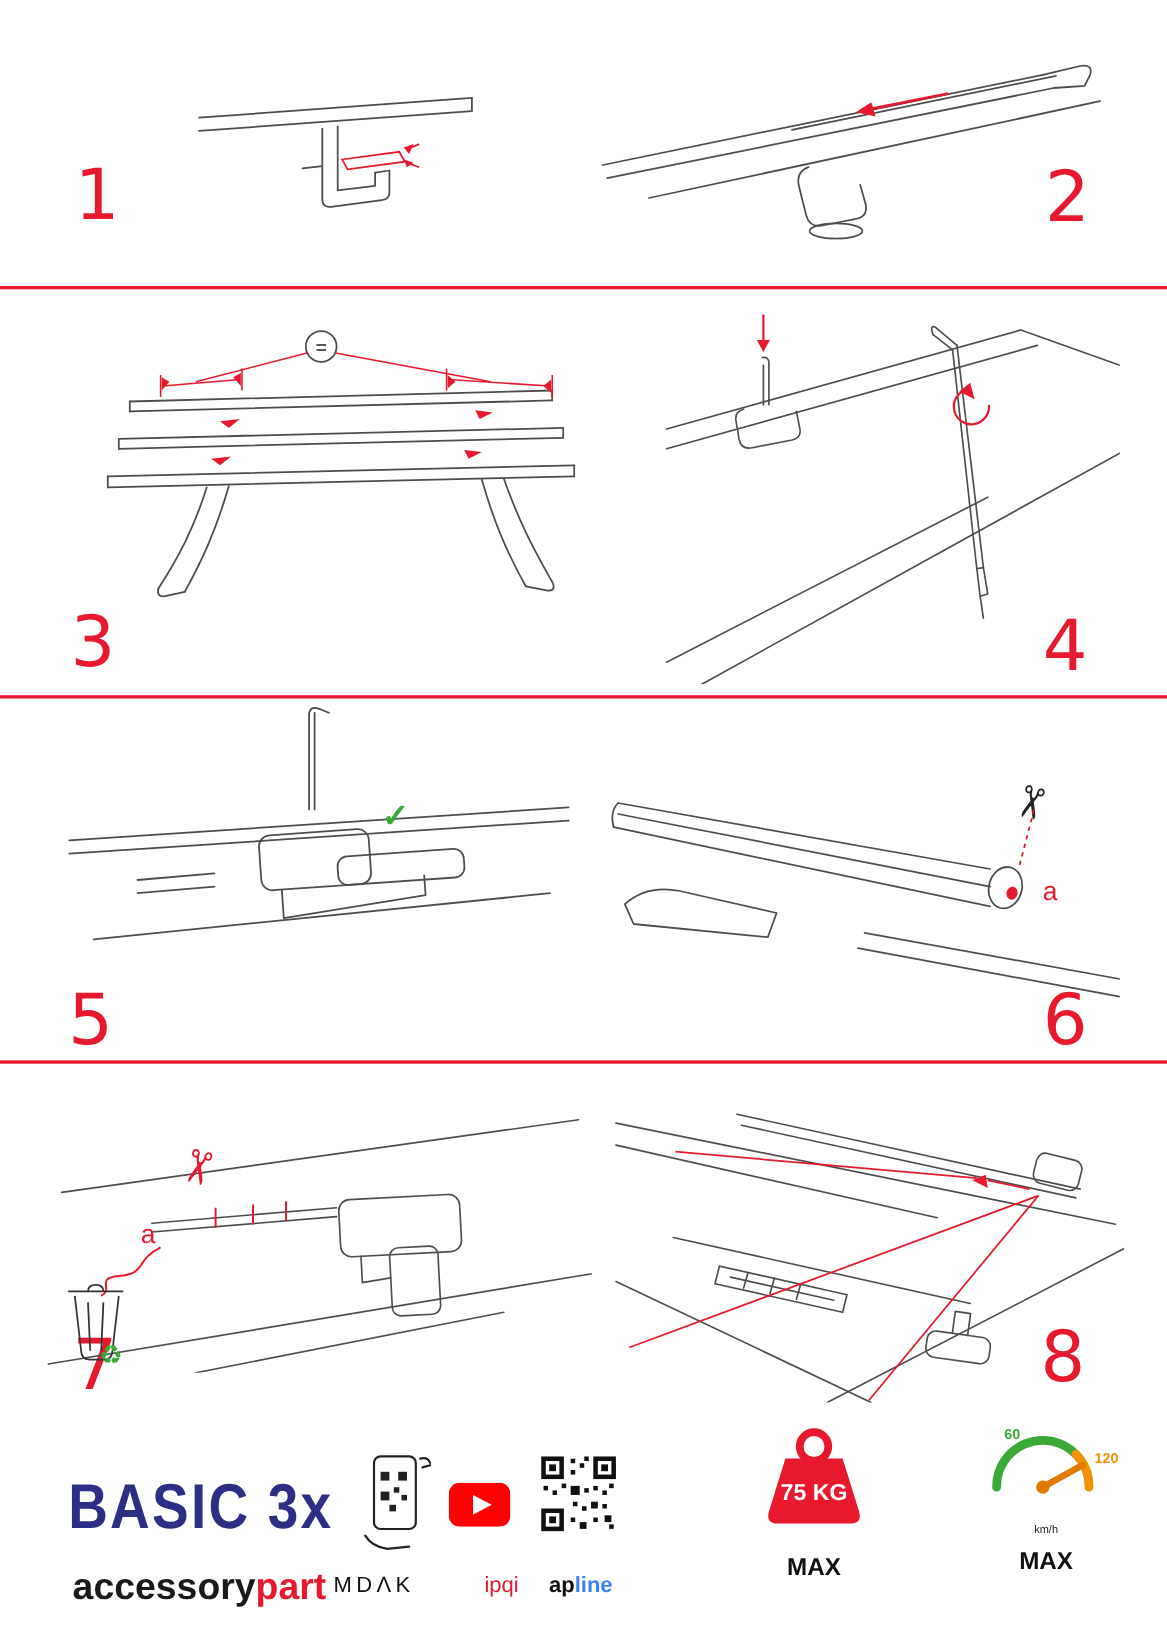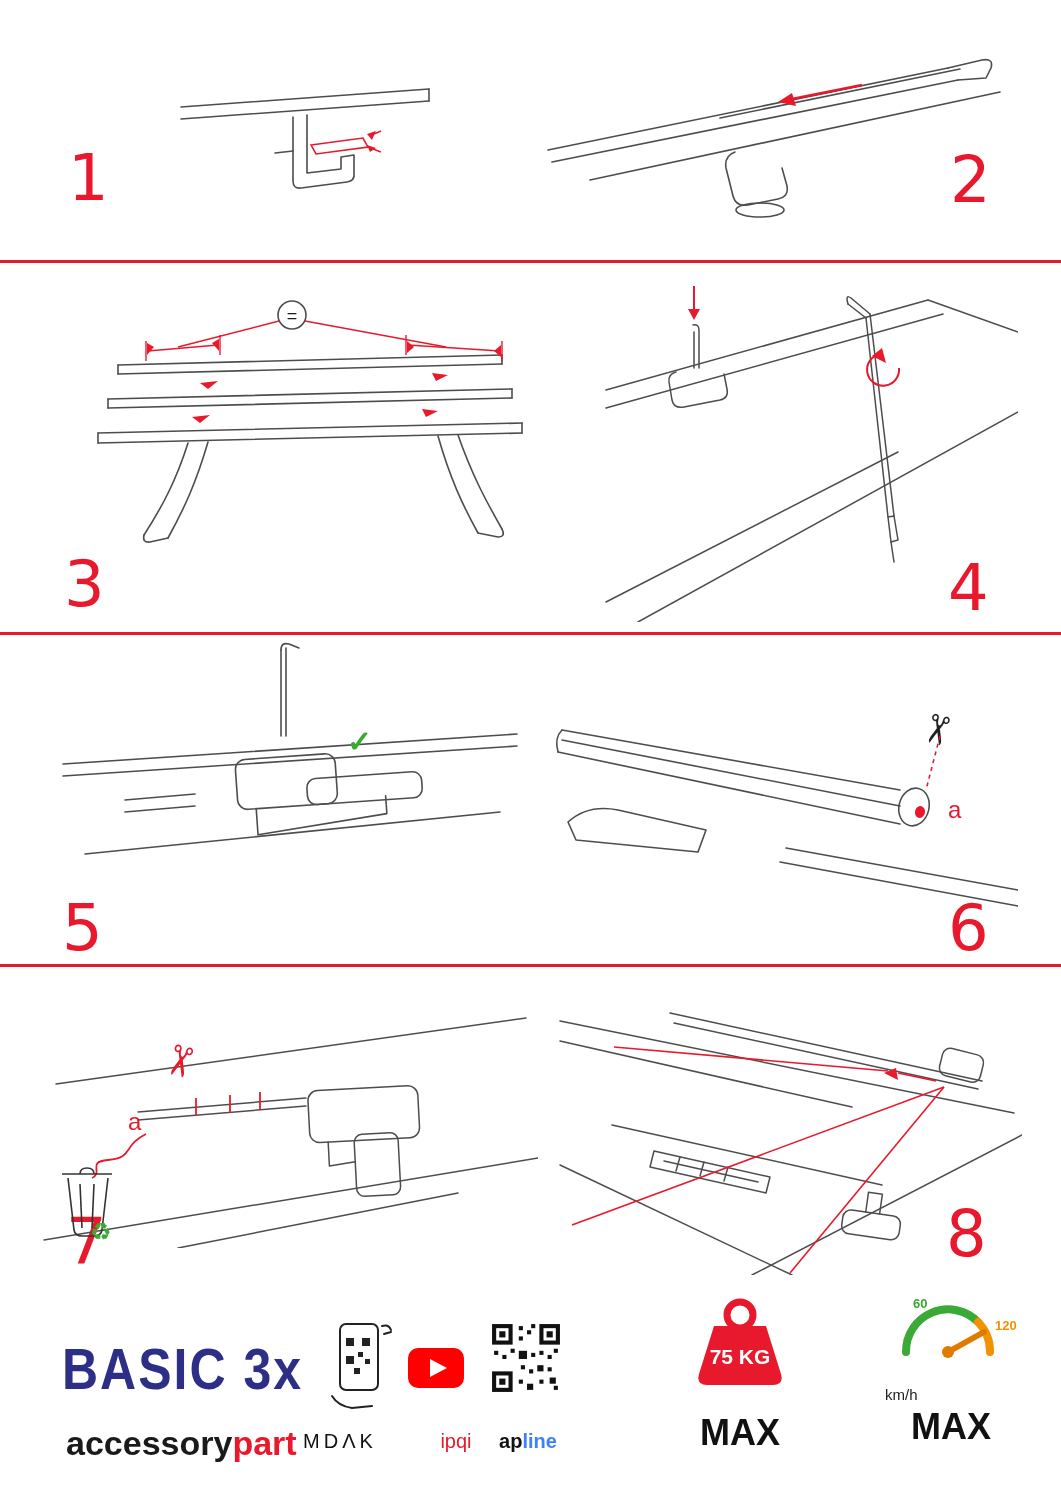--- a/index.html
+++ b/index.html
@@ -10,22 +10,22 @@
   .stepnum { position:absolute; font-family:"DejaVu Sans", sans-serif; font-size:64px; color:#e8192c; line-height:1; font-weight:400; }
   .illus { position:absolute; }
   .brand-title { position:absolute; left:62px; top:1336px; font-size:50px; font-weight:700; color:#2d2f87; letter-spacing:2px; transform:scaleY(1.15); transform-origin:left top; font-family:"Liberation Sans", sans-serif; }
   .brand-sub { position:absolute; left:66px; top:1424px; font-size:34px; font-weight:700; color:#1a1a1a; }
   .brand-sub .red { color:#e8192c; }
   .partner { position:absolute; font-size:20px; color:#111; text-align:center; }
   .mdak { left:290px; top:1430px; width:100px; letter-spacing:4px; font-weight:400; }
   .ipqi { left:422px; top:1430px; width:68px; color:#e8192c; font-weight:500; }
   .apline { left:482px; top:1430px; width:92px; font-weight:700; }
   .apline .red { color:#3b82f6; }
-  .maxlabel { position:absolute; font-size:36px; font-weight:700; color:#111; text-align:center; }
-  .kmh { position:absolute; font-size:15px; color:#222; }
+  .maxlabel { position:absolute; font-size:22px; font-weight:700; color:#111; text-align:center; }
+  .kmh { position:absolute; font-size:10px; color:#222; text-align:center; }
 </style>
 </head>
 <body>
 
 <div class="page">
 
   <div class="sep" style="top:260px"></div>
   <div class="sep" style="top:632px"></div>
   <div class="sep" style="top:964px"></div>
 

